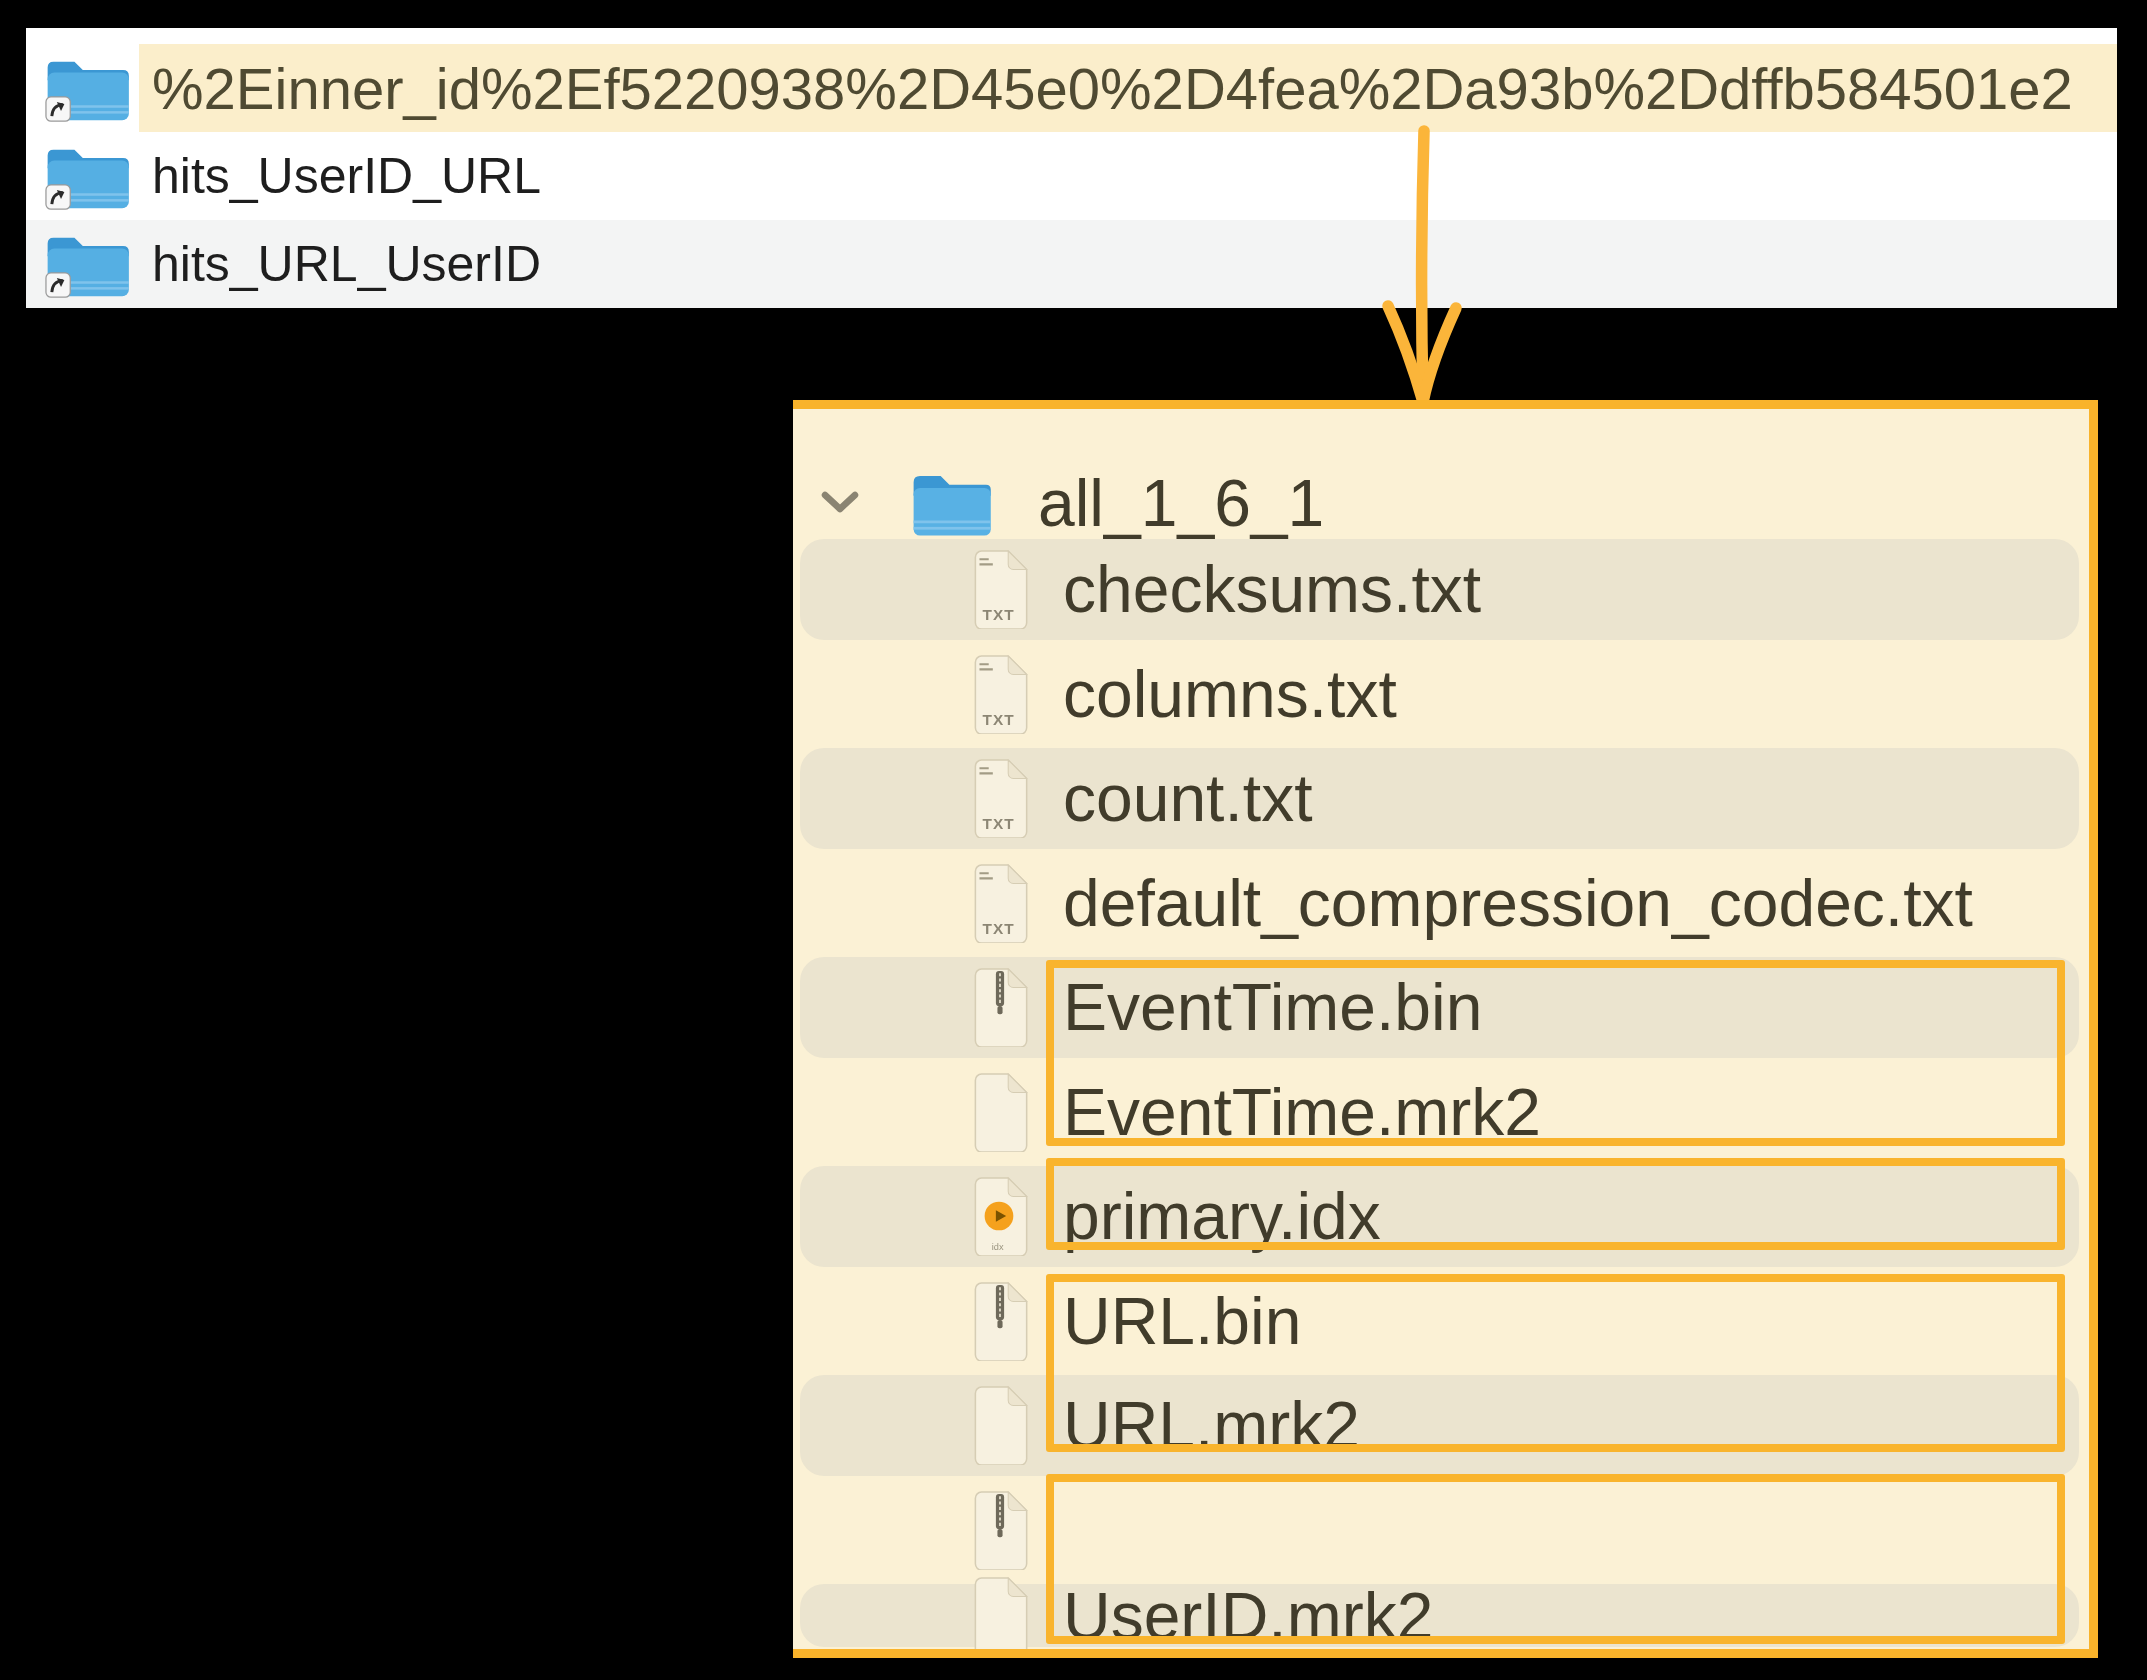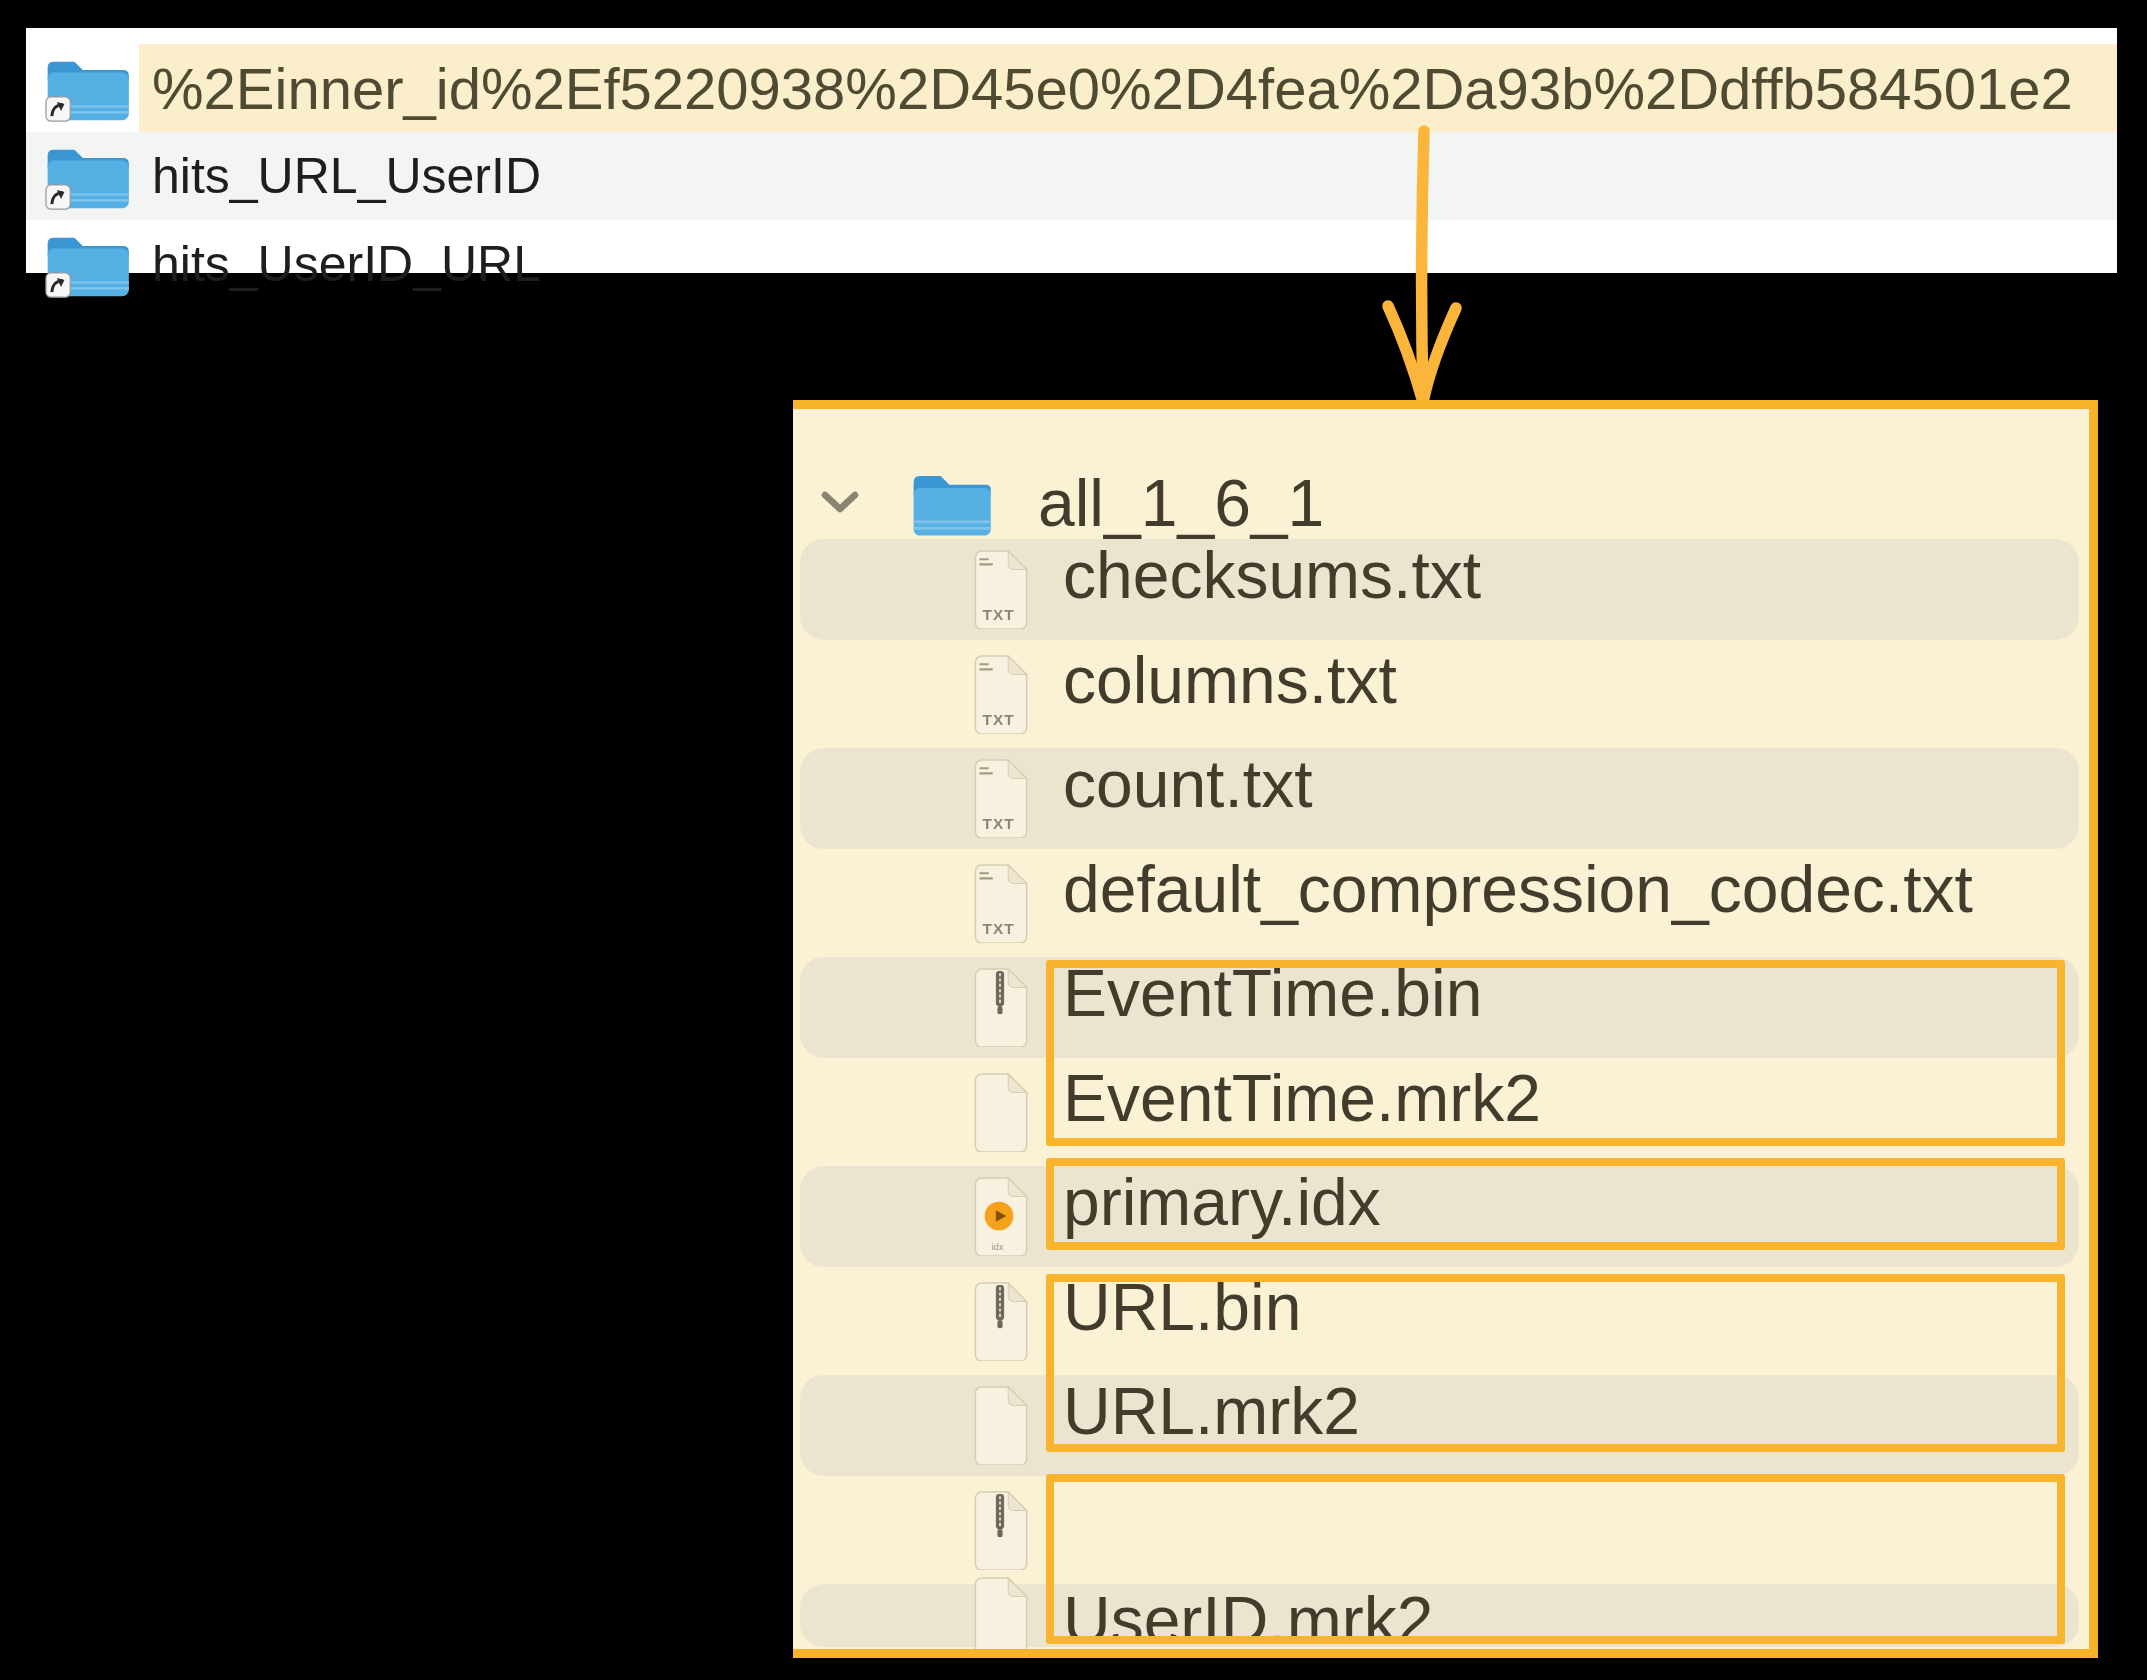--- a/index.html
+++ b/index.html
@@ -23,21 +23,21 @@
   
   .bottom-panel{position:absolute;left:793px;top:400px;width:1305px;height:1258px;
                 box-sizing:border-box;background:#fbf1d5;
                 border:9px solid #f9b32b;border-left:0;overflow:hidden;}
   .folder-row{position:absolute;left:0;top:40px;right:0;height:108px;
               display:flex;align-items:center;gap:24px;}
   .chev{margin-left:27px;width:40px;height:24px;flex:0 0 auto;}
   .fold-ico{margin-left:27px;width:80px;height:70px;flex:0 0 auto;}
   .folder-label{margin-left:23px;font-size:66px;color:#413c2b;white-space:nowrap;}
 
-  .f-row{position:absolute;left:0;right:0;height:104.5px;display:flex;align-items:flex-start;}
+  .f-row{position:absolute;left:0;right:0;height:104.5px;display:flex;align-items:center;}
   .band{position:absolute;left:7px;right:10px;top:2px;bottom:2px;border-radius:24px;
         background:transparent;}
   .f-row.shaded .band{background:#ebe4cf;}
   .fi{position:absolute;left:176px;top:50%;transform:translateY(-50%);width:62px;height:80px;}
   .f-label{position:relative;margin-left:270px;font-size:66px;color:#413c2b;
            white-space:nowrap;z-index:2;}
 
   .obox{position:absolute;left:253px;width:1019px;border:8px solid #f9b42d;
         box-sizing:border-box;border-radius:3px;z-index:5;pointer-events:none;}
   .obox-a{top:551px;height:186px;}
@@ -97,31 +97,31 @@
 
   <section class="top-panel">
     <div class="t-row">
       <svg class="alias-ico">
           <use href="#icon-folder-alias"></use>
         </svg>
       <div class="sel">
         <span class="t-label">%2Einner_id%2Ef5220938%2D45e0%2D4fea%2Da93b%2Ddffb584501e2</span>
       </div>
     </div>
+    <div class="t-row">
+      <svg class="alias-ico">
+          <use href="#icon-folder-alias"></use>
+        </svg>
+      <span class="t-label">hits_UserID_URL</span>
+    </div>
     <div class="t-row alt">
       <svg class="alias-ico">
           <use href="#icon-folder-alias"></use>
         </svg>
       <span class="t-label">hits_URL_UserID</span>
-    </div>
-    <div class="t-row">
-      <svg class="alias-ico">
-          <use href="#icon-folder-alias"></use>
-        </svg>
-      <span class="t-label">hits_UserID_URL</span>
     </div>
   </section>
 
   <svg class="arrow-svg" width="120" height="300" viewBox="0 0 120 300">
     <g fill="none" stroke="#fbb53a" stroke-width="11.5" stroke-linecap="round">
       <path d="M58 13 C55 110 55 200 57 281"></path>
       <path d="M57 284 C48 252 34 214 22 188"></path>
       <path d="M57 284 C64 250 79 214 90 190"></path>
     </g>
   </svg>

